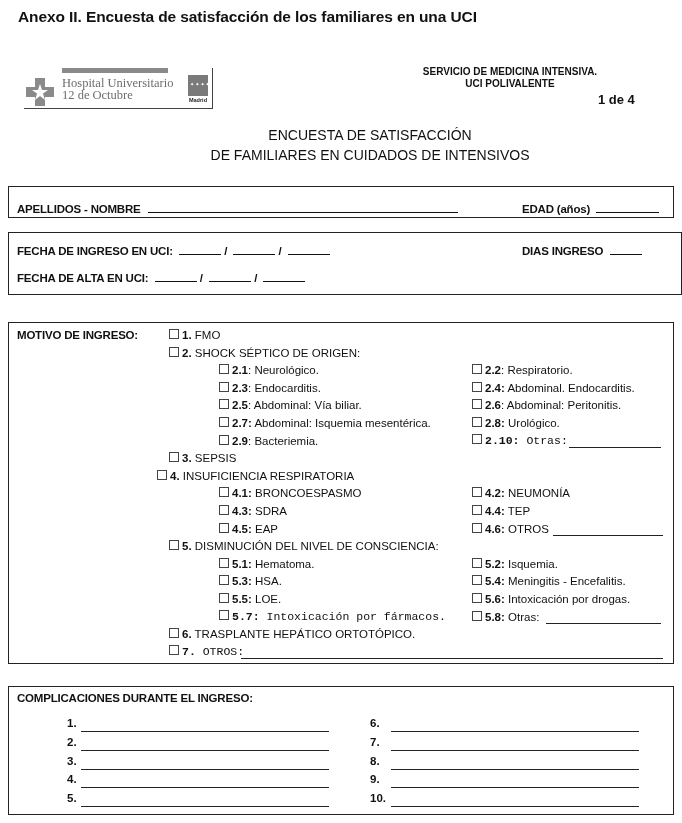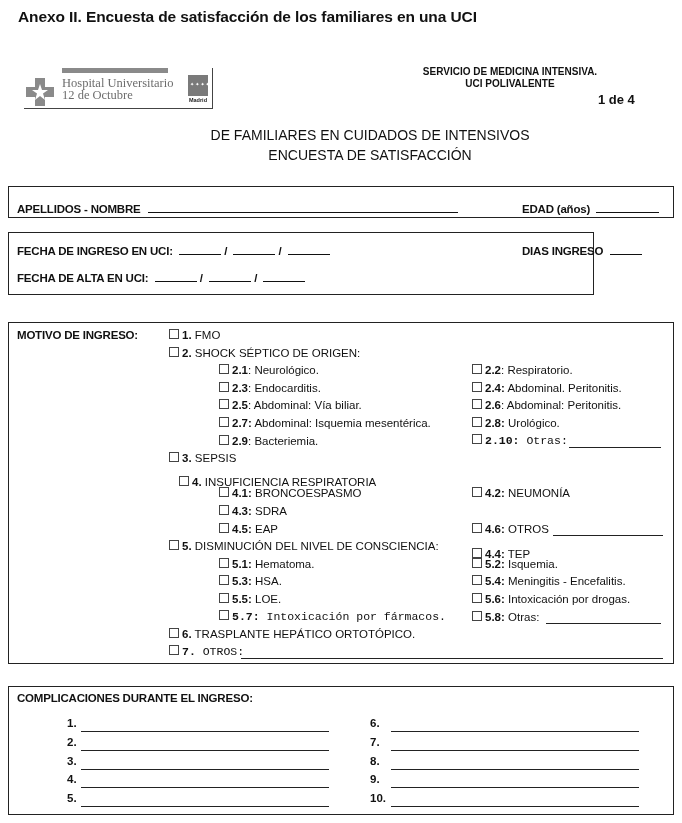--- a/index.html
+++ b/index.html
@@ -22,21 +22,21 @@
   #logo .rule-v { position: absolute; left: 188px; top: 0; width: 1px; height: 40px; background: #444; }
   #logo .rule-h { position: absolute; left: 0; top: 40px; width: 189px; height: 1px; background: #444; }
 
   #service { left: 420px; top: 66px; width: 180px; text-align: center; font-size: 10px; font-weight: bold; line-height: 12px; }
   #page-num { left: 598px; top: 92px; font-size: 13px; font-weight: bold; }
 
   #form-title { left: 150px; top: 125px; width: 440px; text-align: center; font-size: 14px; line-height: 20px; }
 
   .box { position: absolute; border: 1.5px solid #222; box-sizing: border-box; }
   #box-name { left: 8px; top: 186px; width: 666px; height: 32px; }
-  #box-dates { left: 8px; top: 232px; width: 586px; height: 63px; }
+  #box-dates { left: 8px; top: 232px; width: 674px; height: 63px; }
   #box-motivo { left: 8px; top: 322px; width: 666px; height: 342px; }
   #box-comp { left: 8px; top: 686px; width: 666px; height: 129px; }
 
   .lbl-b { font-size: 11.5px; font-weight: bold; letter-spacing: -0.2px; }
   .line { display: inline-block; border-bottom: 1px solid #111; height: 11px; vertical-align: baseline; }
 
   .row { position: absolute; font-size: 11.5px; white-space: nowrap; }
   .chk { display: inline-block; width: 8px; height: 8px; border: 1px solid #444; margin-right: 3px; vertical-align: 0px; }
   .item { position: absolute; font-size: 11.5px; white-space: nowrap; line-height: 14px; }
   .item b { font-weight: bold; }
@@ -69,22 +69,22 @@
   <div class="rule-h"></div>
 </div>
 
 <div id="service" class="abs">
   <div>SERVICIO DE MEDICINA INTENSIVA.</div>
   <div>UCI POLIVALENTE</div>
 </div>
 <div id="page-num" class="abs">1 de 4</div>
 
 <div id="form-title" class="abs">
+  <div>ENCUESTA DE SATISFACCIÓN</div>
   <div>DE FAMILIARES EN CUIDADOS DE INTENSIVOS</div>
-  <div>ENCUESTA DE SATISFACCIÓN</div>
 </div>
 
 <div id="box-name" class="box">
   <div class="row" style="left:8px; top:14px;">
     <span class="lbl-b">APELLIDOS - NOMBRE</span>
     <span class="line" style="width:310px; margin-left:4px;"></span>
   </div>
   <div class="row" style="left:513px; top:14px;">
     <span class="lbl-b">EDAD (años)</span>
     <span class="line" style="width:63px; margin-left:3px;"></span>
@@ -113,39 +113,39 @@
     <span class="line" style="width:42px; margin-left:3px;"></span>
   </div>
 </div>
 
 <div id="box-motivo" class="box">
   <div class="row lbl-b" style="left:8px; top:6px;">MOTIVO DE INGRESO:</div>
   <div id="motivo-items">
       <div class="item" style="left: 160px; top: 5px;"><span class="chk"></span><b>1.</b><span> FMO</span></div>
       <div class="item" style="left: 160px; top: 22.6px;"><span class="chk"></span><b>2.</b><span> SHOCK SÉPTICO DE ORIGEN:</span></div>
       <div class="item" style="left: 160px; top: 128.2px;"><span class="chk"></span><b>3.</b><span> SEPSIS</span></div>
-      <div class="item" style="left: 170px; top: 145.8px; margin-top: 6px;"><span class="chk"></span><b>4.</b><span> INSUFICIENCIA RESPIRATORIA</span></div>
+      <div class="item" style="left: 148px; top: 145.8px;"><span class="chk"></span><b>4.</b><span> INSUFICIENCIA RESPIRATORIA</span></div>
       <div class="item" style="left: 160px; top: 216.2px;"><span class="chk"></span><b>5.</b><span> DISMINUCIÓN DEL NIVEL DE CONSCIENCIA:</span></div>
       <div class="item" style="left: 160px; top: 304.2px;"><span class="chk"></span><b>6.</b><span> TRASPLANTE HEPÁTICO ORTOTÓPICO.</span></div>
       <div class="item" style="left: 160px; top: 321.8px; font-family: Liberation Mono, monospace;"><span class="chk"></span><b>7.</b><span> OTROS:</span></div>
       <div class="item" style="left: 210px; top: 40.2px;"><span class="chk"></span><b>2.1</b><span>: Neurológico.</span></div>
       <div class="item" style="left: 463px; top: 40.2px;"><span class="chk"></span><b>2.2</b><span>: Respiratorio.</span></div>
       <div class="item" style="left: 210px; top: 57.8px;"><span class="chk"></span><b>2.3</b><span>: Endocarditis.</span></div>
-      <div class="item" style="left: 463px; top: 57.8px;"><span class="chk"></span><b>2.4:</b><span> Abdominal. Peritonitis.</span></div>
+      <div class="item" style="left: 463px; top: 57.8px;"><span class="chk"></span><b>2.4:</b><span> Abdominal. Endocarditis.</span></div>
       <div class="item" style="left: 210px; top: 75.4px;"><span class="chk"></span><b>2.5</b><span>: Abdominal: Vía biliar.</span></div>
       <div class="item" style="left: 463px; top: 75.4px;"><span class="chk"></span><b>2.6</b><span>: Abdominal: Peritonitis.</span></div>
       <div class="item" style="left: 210px; top: 93px;"><span class="chk"></span><b>2.7:</b><span> Abdominal: Isquemia mesentérica.</span></div>
       <div class="item" style="left: 463px; top: 93px;"><span class="chk"></span><b>2.8:</b><span> Urológico.</span></div>
       <div class="item" style="left: 210px; top: 110.6px;"><span class="chk"></span><b>2.9</b><span>: Bacteriemia.</span></div>
       <div class="item" style="left: 463px; top: 110.6px; font-family: Liberation Mono, monospace;"><span class="chk"></span><b>2.10:</b><span> Otras:</span></div>
       <div class="comp-line" style="left: 560px; top: 122.6px; width: 92px;"></div>
       <div class="item" style="left: 210px; top: 163.4px;"><span class="chk"></span><b>4.1:</b><span> BRONCOESPASMO</span></div>
       <div class="item" style="left: 463px; top: 163.4px;"><span class="chk"></span><b>4.2:</b><span> NEUMONÍA</span></div>
       <div class="item" style="left: 210px; top: 181px;"><span class="chk"></span><b>4.3:</b><span> SDRA</span></div>
-      <div class="item" style="left: 463px; top: 181px; margin-top: 43px;"><span class="chk"></span><b>4.4:</b><span> TEP</span></div>
+      <div class="item" style="left: 463px; top: 181px;"><span class="chk"></span><b>4.4:</b><span> TEP</span></div>
       <div class="item" style="left: 210px; top: 198.6px;"><span class="chk"></span><b>4.5:</b><span> EAP</span></div>
       <div class="item" style="left: 463px; top: 198.6px;"><span class="chk"></span><b>4.6:</b><span> OTROS</span></div>
       <div class="comp-line" style="left: 544px; top: 210.6px; width: 110px;"></div>
       <div class="item" style="left: 210px; top: 233.8px;"><span class="chk"></span><b>5.1:</b><span> Hematoma.</span></div>
       <div class="item" style="left: 463px; top: 233.8px;"><span class="chk"></span><b>5.2:</b><span> Isquemia.</span></div>
       <div class="item" style="left: 210px; top: 251.4px;"><span class="chk"></span><b>5.3:</b><span> HSA.</span></div>
       <div class="item" style="left: 463px; top: 251.4px;"><span class="chk"></span><b>5.4:</b><span> Meningitis - Encefalitis.</span></div>
       <div class="item" style="left: 210px; top: 269px;"><span class="chk"></span><b>5.5:</b><span> LOE.</span></div>
       <div class="item" style="left: 463px; top: 269px;"><span class="chk"></span><b>5.6:</b><span> Intoxicación por drogas.</span></div>
       <div class="item" style="left: 210px; top: 286.6px; font-family: Liberation Mono, monospace;"><span class="chk"></span><b>5.7:</b><span> Intoxicación por fármacos.</span></div>

